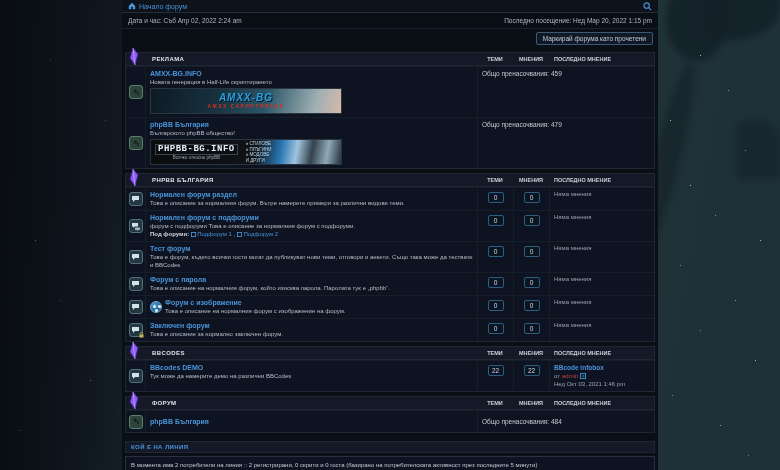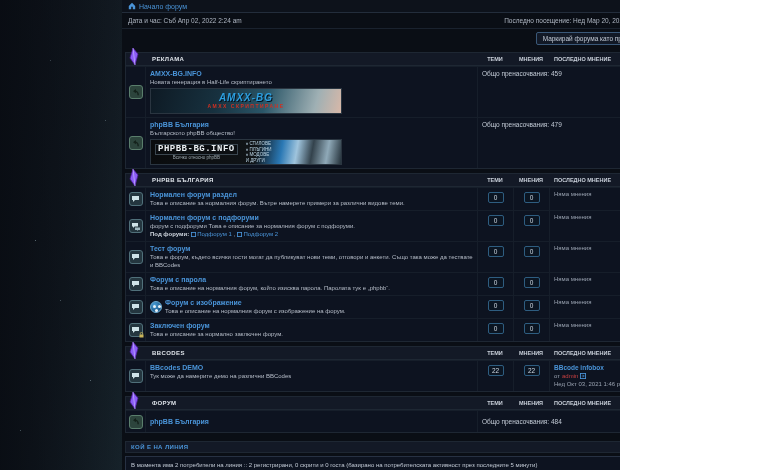--- a/index.html
+++ b/index.html
@@ -1,18 +1,18 @@
 <!DOCTYPE html>
 <html><head>
 <meta charset="utf-8">
 <style>
   * { margin:0; padding:0; box-sizing:border-box; }
   html,body { width:780px; height:470px; }
   body { font-family:"Liberation Sans", sans-serif; }
-  .page { position:relative; width:620px; height:470px; overflow:hidden;
+  .page { position:relative; width:780px; height:470px; overflow:hidden;
           background:linear-gradient(100deg,#0f141c 0%,#131b23 16%,#1b2b33 38%,#213439 68%,#1d2f37 100%); }
   .bg-left-shade { position:absolute; left:0; top:0; width:140px; height:470px;
           background:linear-gradient(to right, rgba(7,10,16,.75), rgba(7,10,16,0)); }
   .bg-tree { position:absolute; background:#132028; filter:blur(3px); opacity:.85; }
   .t1 { left:665px; top:-10px; width:60px; height:70px; border-radius:0 0 40% 60%; transform:rotate(12deg); }
   .t2 { left:700px; top:-15px; width:80px; height:55px; border-radius:0 0 60% 30%; }
   .t3 { left:655px; top:60px; width:26px; height:190px; border-radius:50% 50% 40% 40%; transform:rotate(14deg); opacity:.6; }
   .t4 { left:735px; top:120px; width:45px; height:60px; border-radius:20% 40% 10% 10%; opacity:.5; }
   .stars { position:absolute; width:1px; height:1px; background:transparent; border-radius:50%;
     box-shadow: 700px 55px 0 #cfe0e6, 728px 90px 0 #9fb4bc, 670px 120px 0 #cfe0e6,

